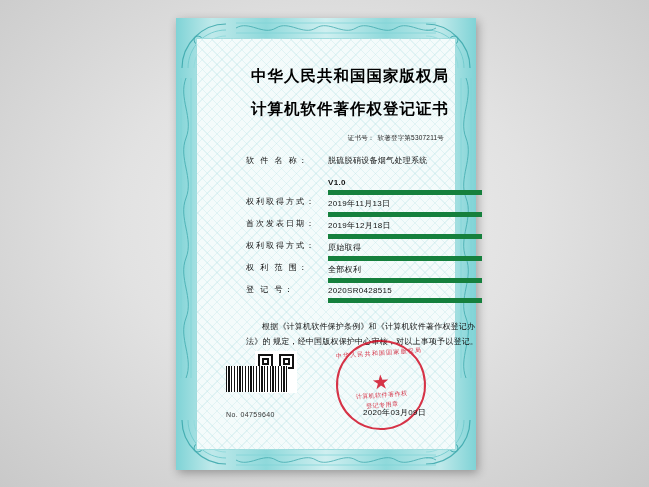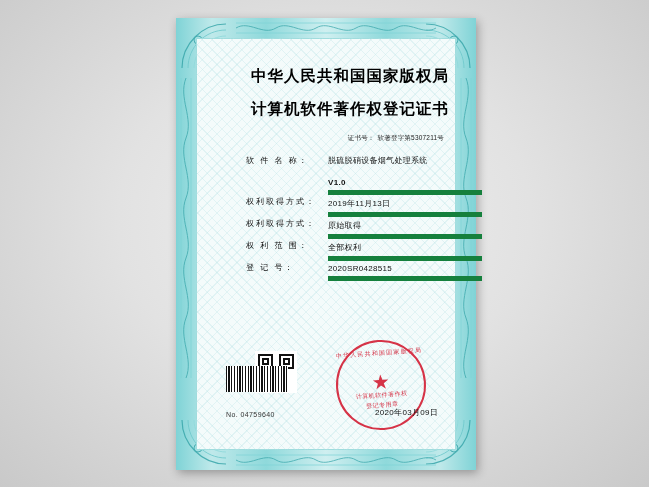--- a/index.html
+++ b/index.html
@@ -256,21 +256,21 @@
   #serial {
     position: absolute;
     left: 28px;
     bottom: 30px;
     font-size: 7px;
     color: #333;
     letter-spacing: .4px;
   }
   #issue-date {
     position: absolute;
-    right: 16px;
+    right: 28px;
     bottom: 30px;
     font-size: 8px;
     color: #111;
     letter-spacing: .3px;
   }
 </style>
 </head>
 <body>
 
 <div id="stage">
@@ -349,34 +349,42 @@
           <td class="v rule">
             <span>脱硫脱硝设备烟气处理系统</span>
             <span class="sub">V1.0</span>
           </td>
         </tr>
         <tr>
           <td class="k">权利取得方式：</td>
           <td class="v rule">2019年11月13日</td>
         </tr>
         <tr>
+          <td class="k">首次发表日期：</td>
+          <td class="v rule">2019年12月18日</td>
+        </tr>
+        <tr>
           <td class="k">权利取得方式：</td>
           <td class="v rule">原始取得</td>
         </tr>
         <tr>
           <td class="k">权 利 范 围：</td>
           <td class="v rule">全部权利</td>
         </tr>
         <tr>
           <td class="k">登 记 号：</td>
           <td class="v rule">2020SR0428515</td>
         </tr>
       </tbody>
         </table>
 
+      <div class="body-text">
+        <span>根据《计算机软件保护条例》和《计算机软件著作权登记办法》的</span>
+        <span class="l2">规定，经中国版权保护中心审核，对以上事项予以登记。</span>
+      </div>
 
       <div id="qr"></div>
 
       <div id="seal">
         <div class="arc">中华人民共和国国家版权局</div>
         <div class="star"></div>
         <div class="line1">计算机软件著作权</div>
         <div class="line2">登记专用章</div>
       </div>
 

